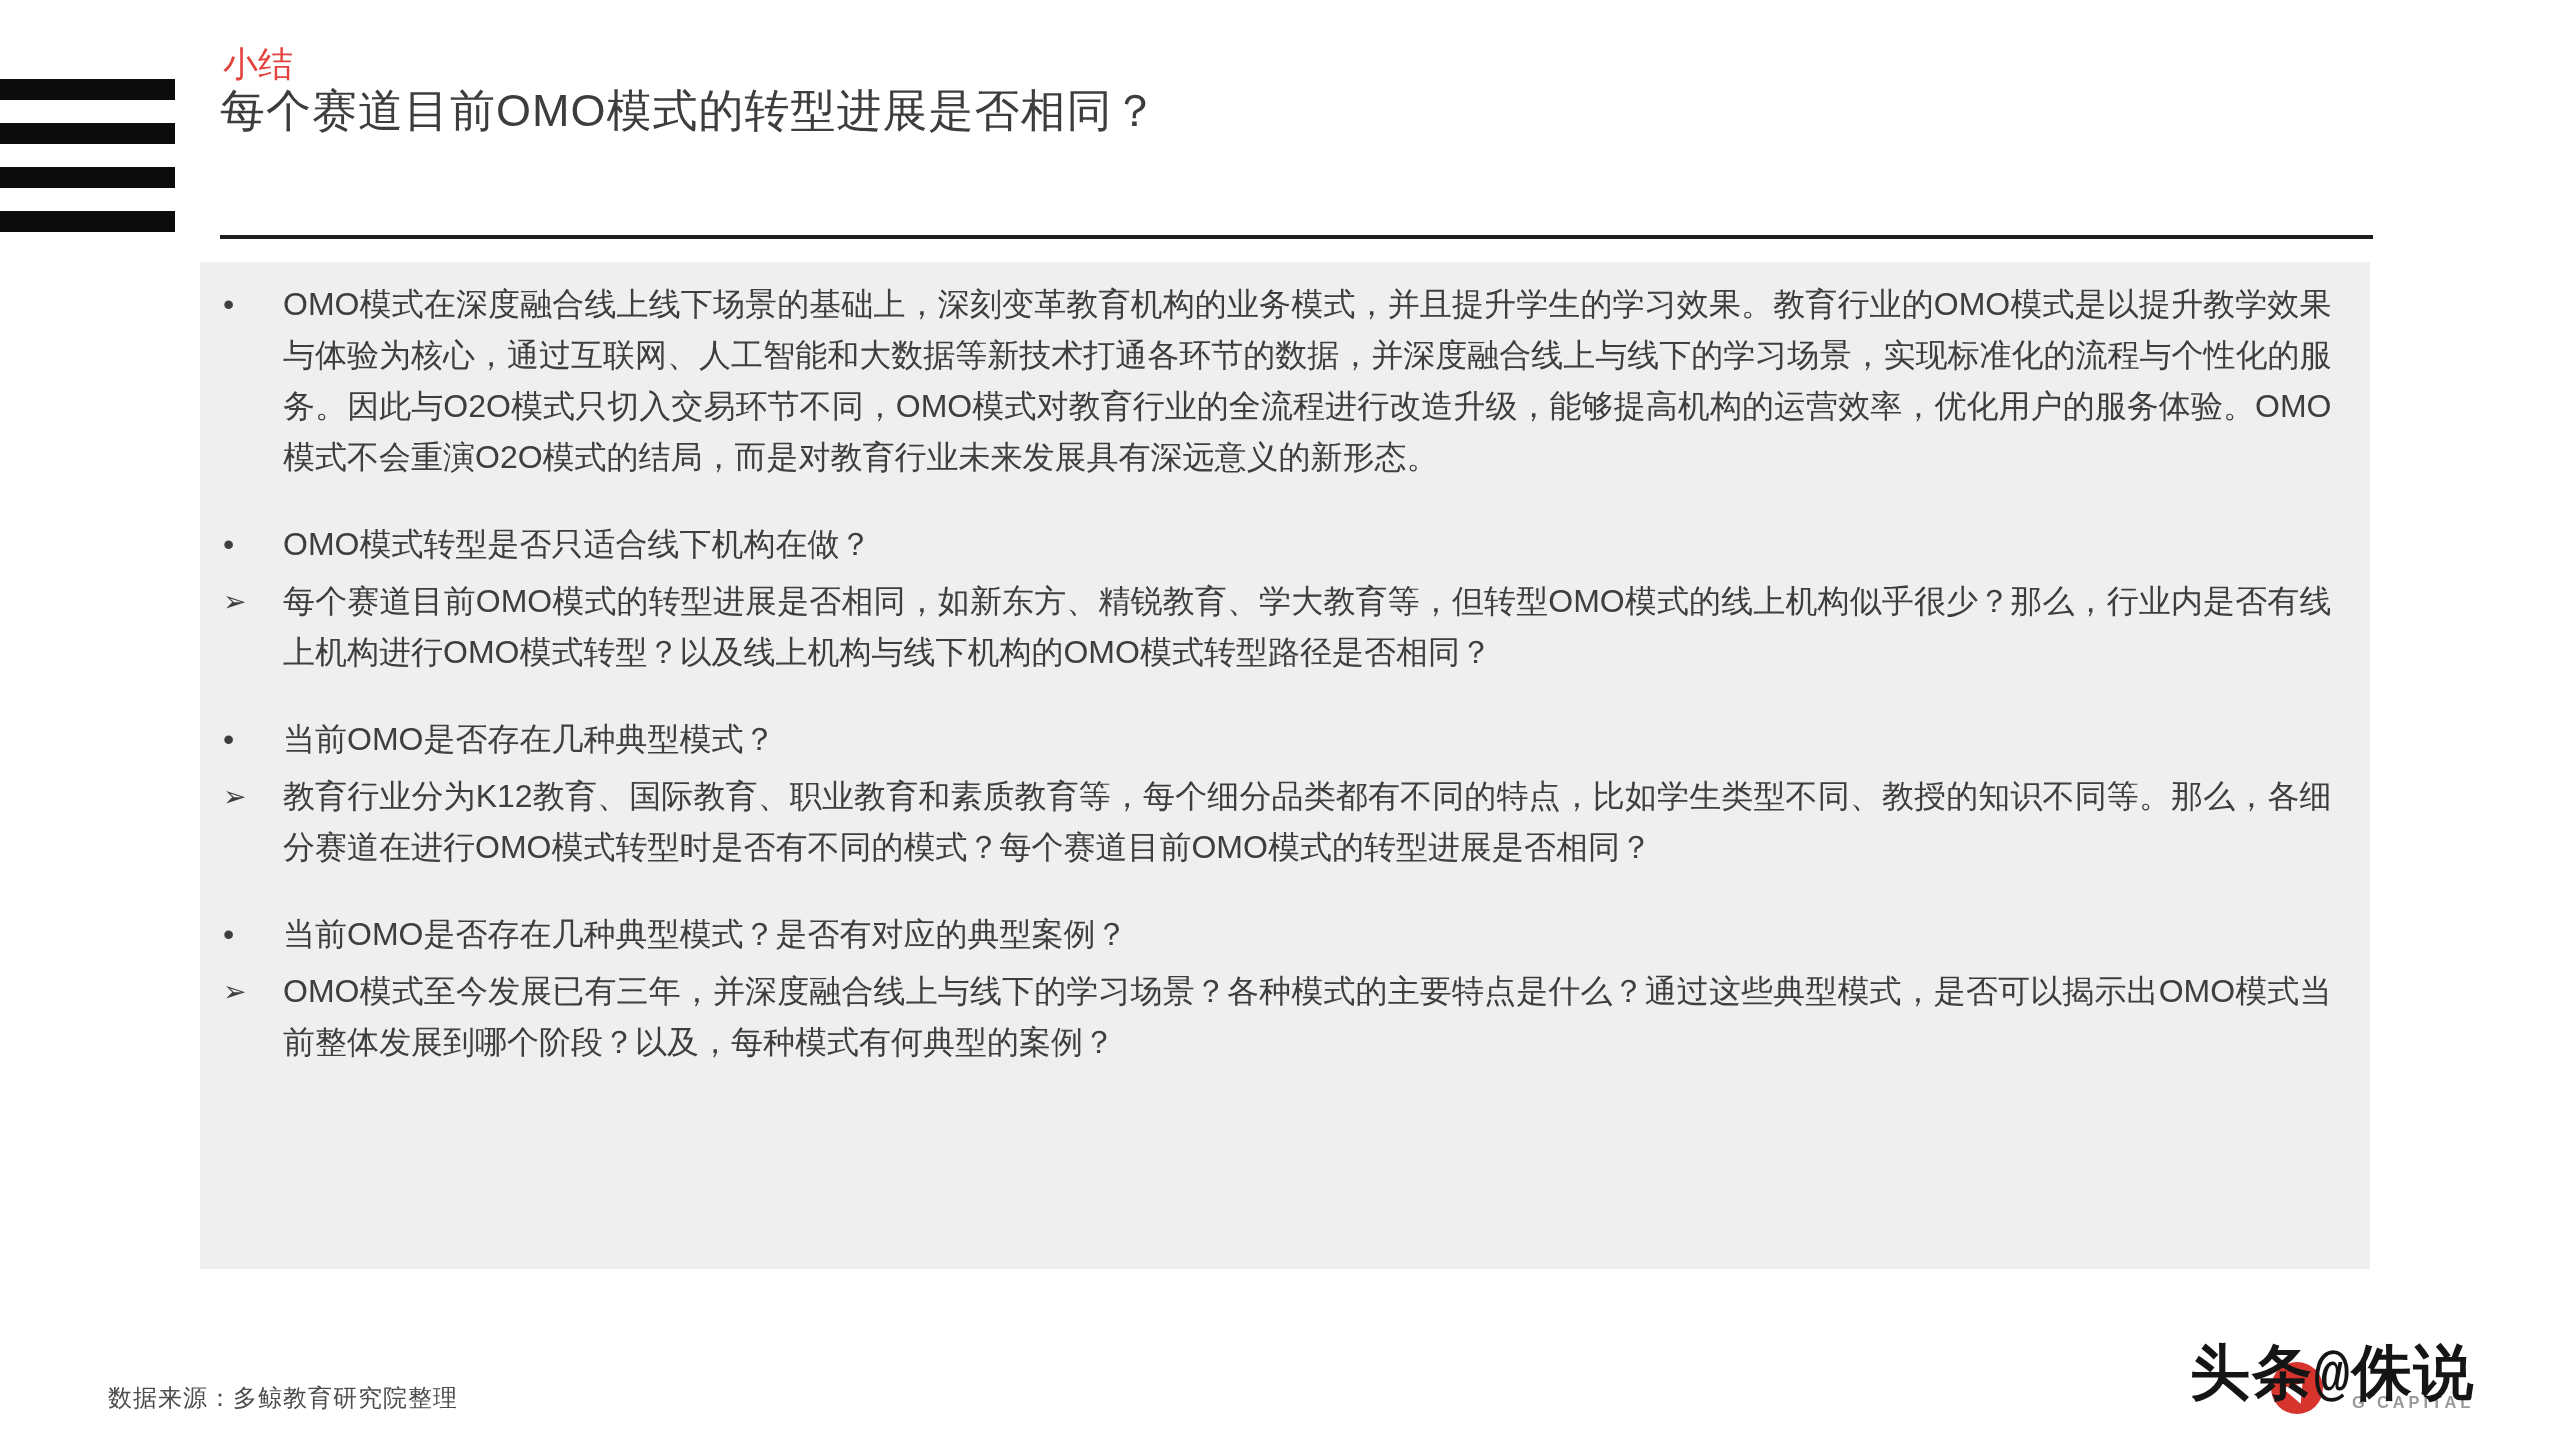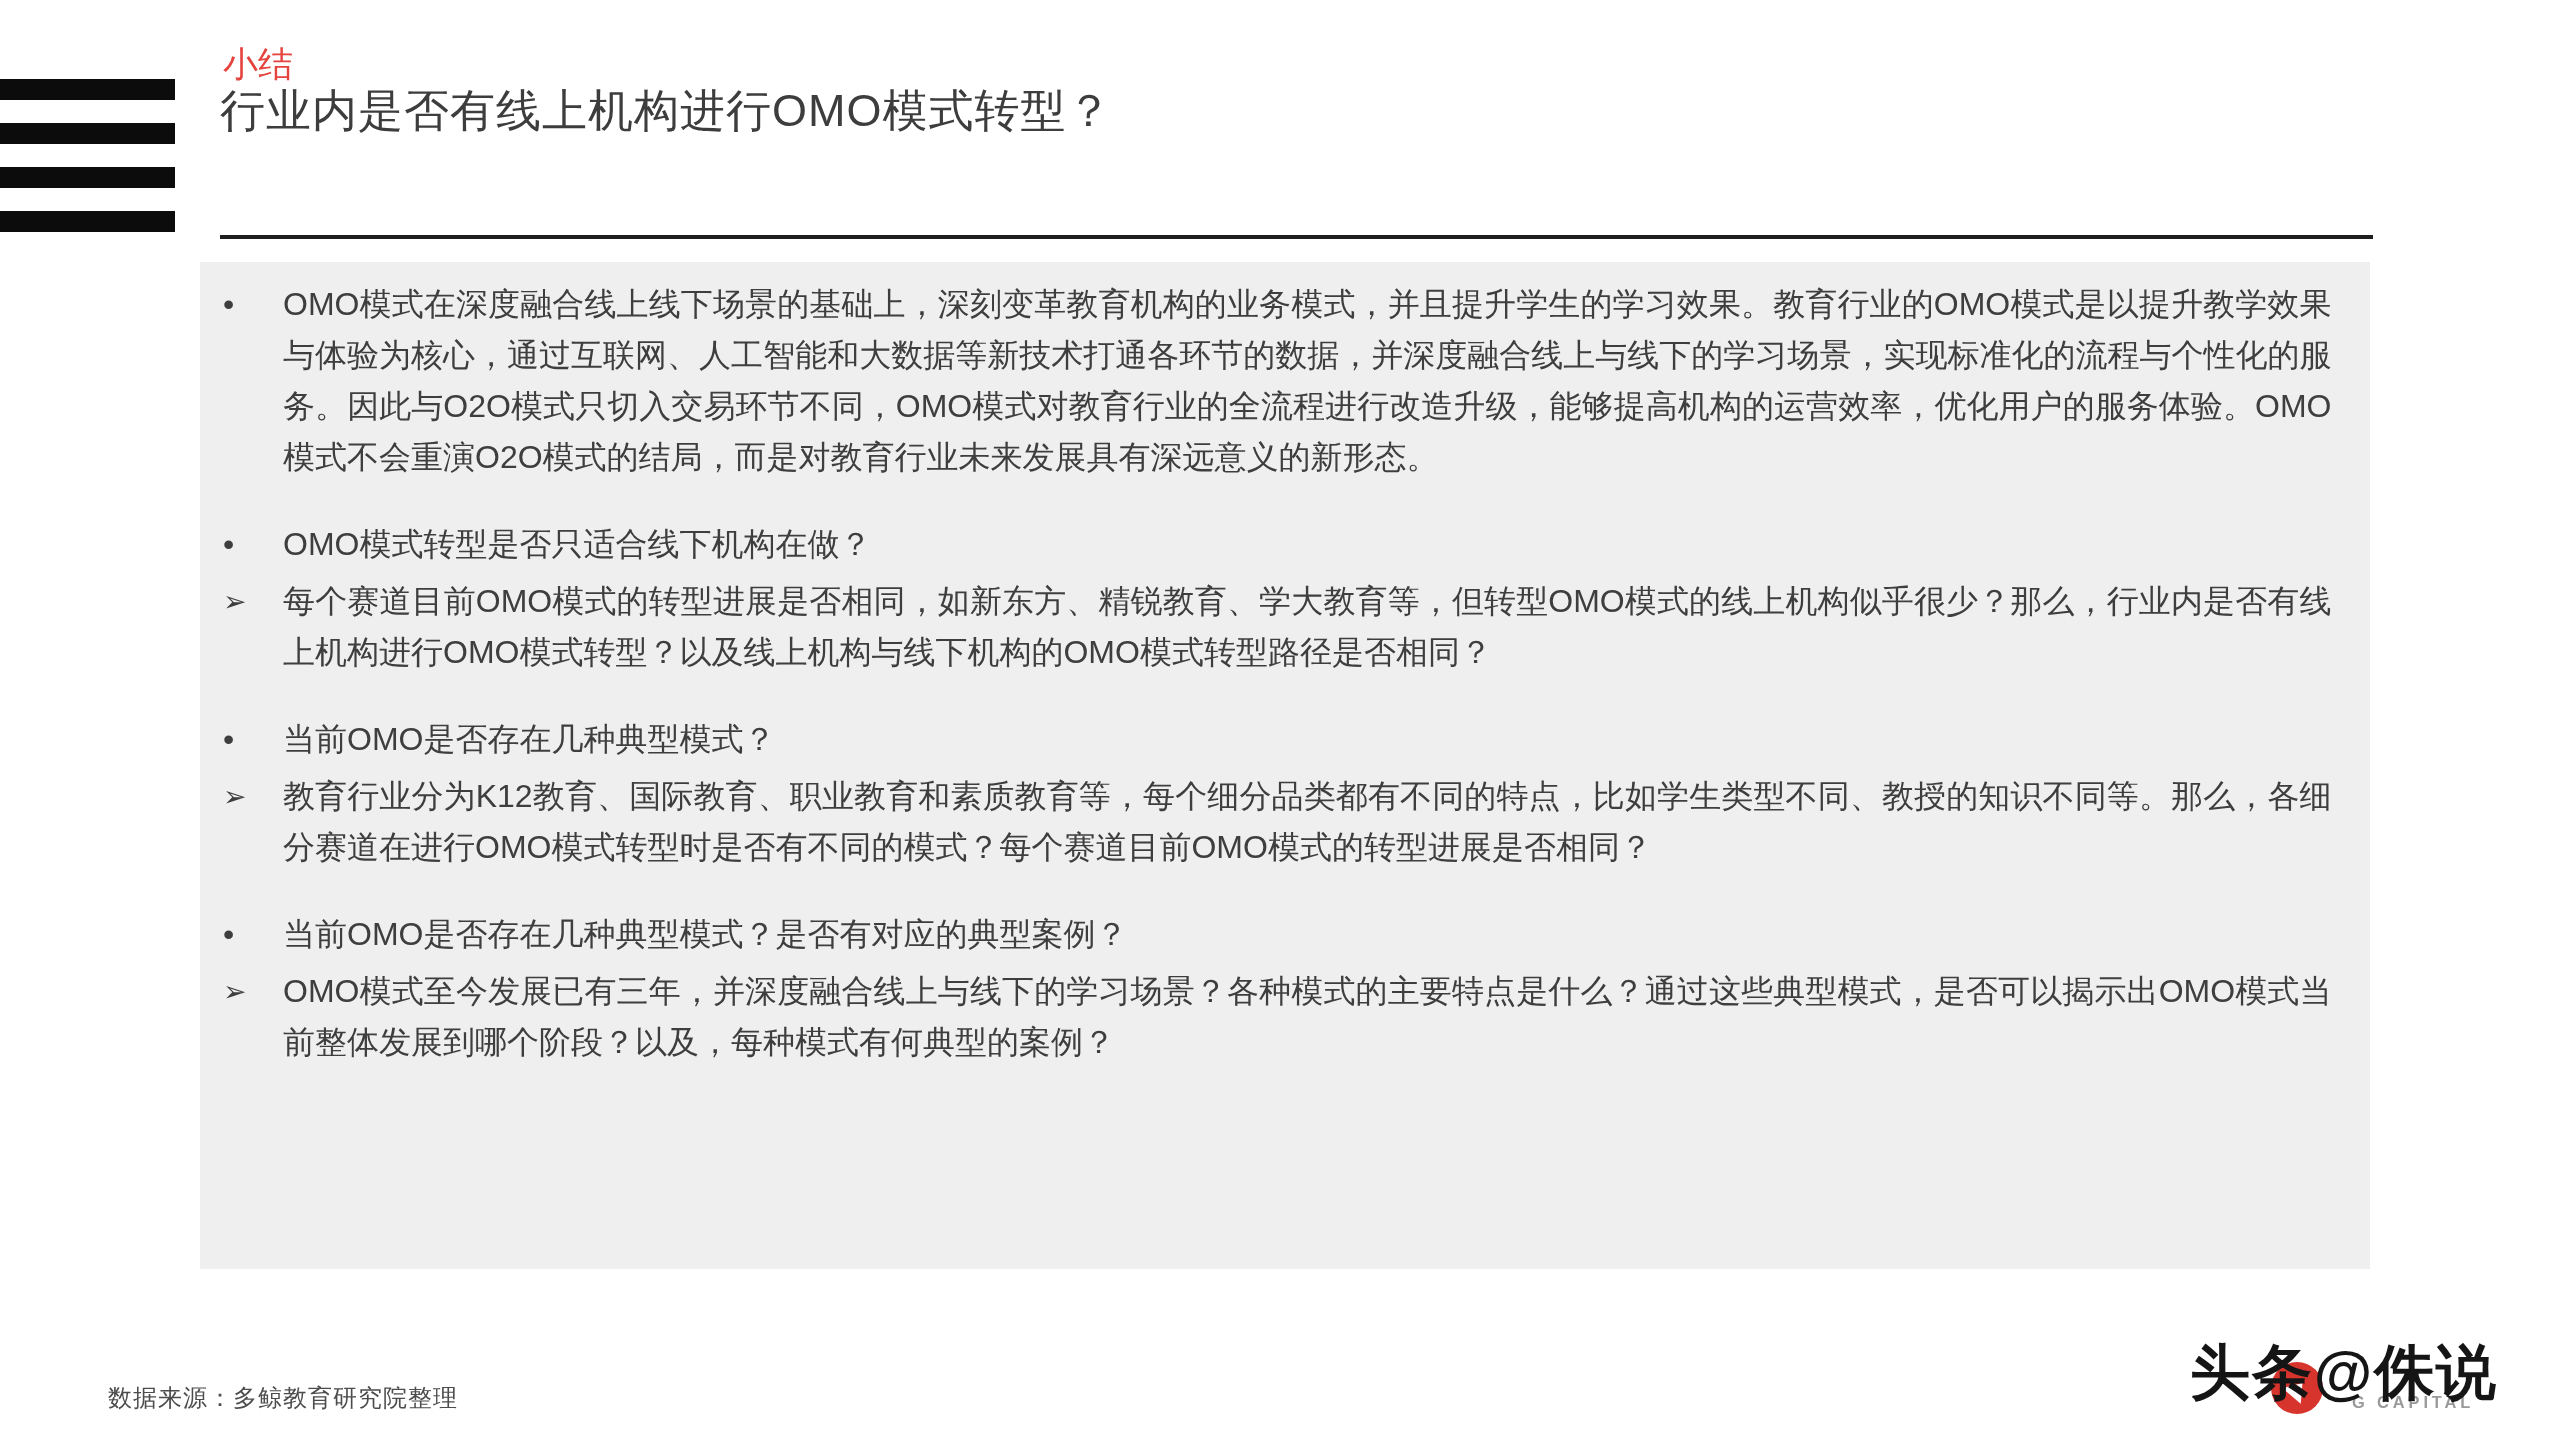--- a/index.html
+++ b/index.html
@@ -77,20 +77,21 @@
   .wm-line {
     position: relative;
     display: flex; align-items: center;
     height: 81px;
   }
   .wm-text {
     position: relative; z-index: 2;
     font-weight: 700; font-size: 60px;
     color: #151515; letter-spacing: 1.9px;
     white-space: nowrap;
+    font-family: Liberation Mono, monospace;
   }
   .wm-circle {
     position: absolute; z-index: 1;
     left: 81px; top: 29px;
     width: 52px; height: 52px;
     border-radius: 50%;
     background: #d6342c;
   }
   .wm-circle::after {
     content: "";
@@ -117,21 +118,21 @@
 <div class="slide">
 
   <div class="logo-bars">
     <div class="bar"></div>
     <div class="bar"></div>
     <div class="bar"></div>
     <div class="bar"></div>
   </div>
 
   <div class="kicker">小结</div>
-  <div class="page-title">行业内是否有线上机构进行OMO模式转型？</div>
+  <div class="page-title">每个赛道目前OMO模式的转型进展是否相同？</div>
   <div class="title-rule"></div>
 
   <div class="content-box">
 
     <div class="item bullet">
       <span class="marker">•</span>
       <span class="text">OMO模式在深度融合线上线下场景的基础上，深刻变革教育机构的业务模式，并且提升学生的学习效果。教育行业的OMO模式是以提升教学效果与体验为核心，通过互联网、人工智能和大数据等新技术打通各环节的数据，并深度融合线上与线下的学习场景，实现标准化的流程与个性化的服务。因此与O2O模式只切入交易环节不同，OMO模式对教育行业的全流程进行改造升级，能够提高机构的运营效率，优化用户的服务体验。OMO模式不会重演O2O模式的结局，而是对教育行业未来发展具有深远意义的新形态。</span>
     </div>
 
     <div class="item bullet section">

